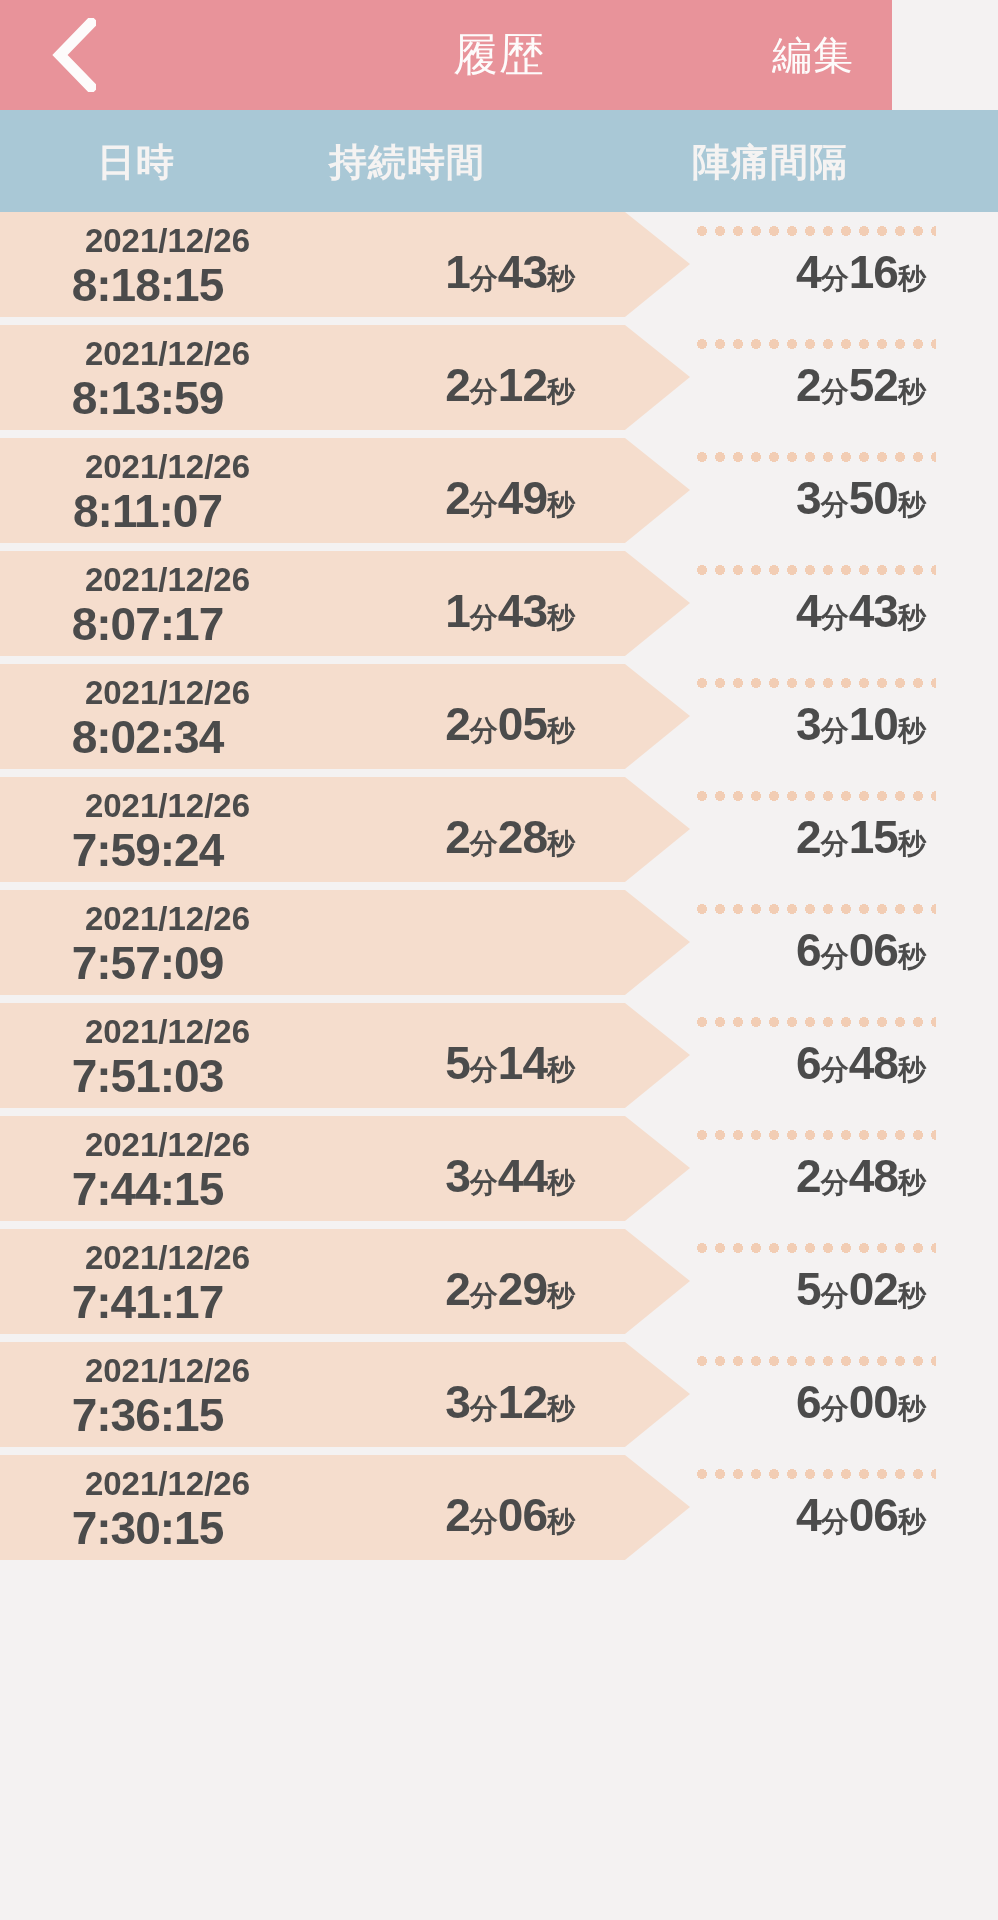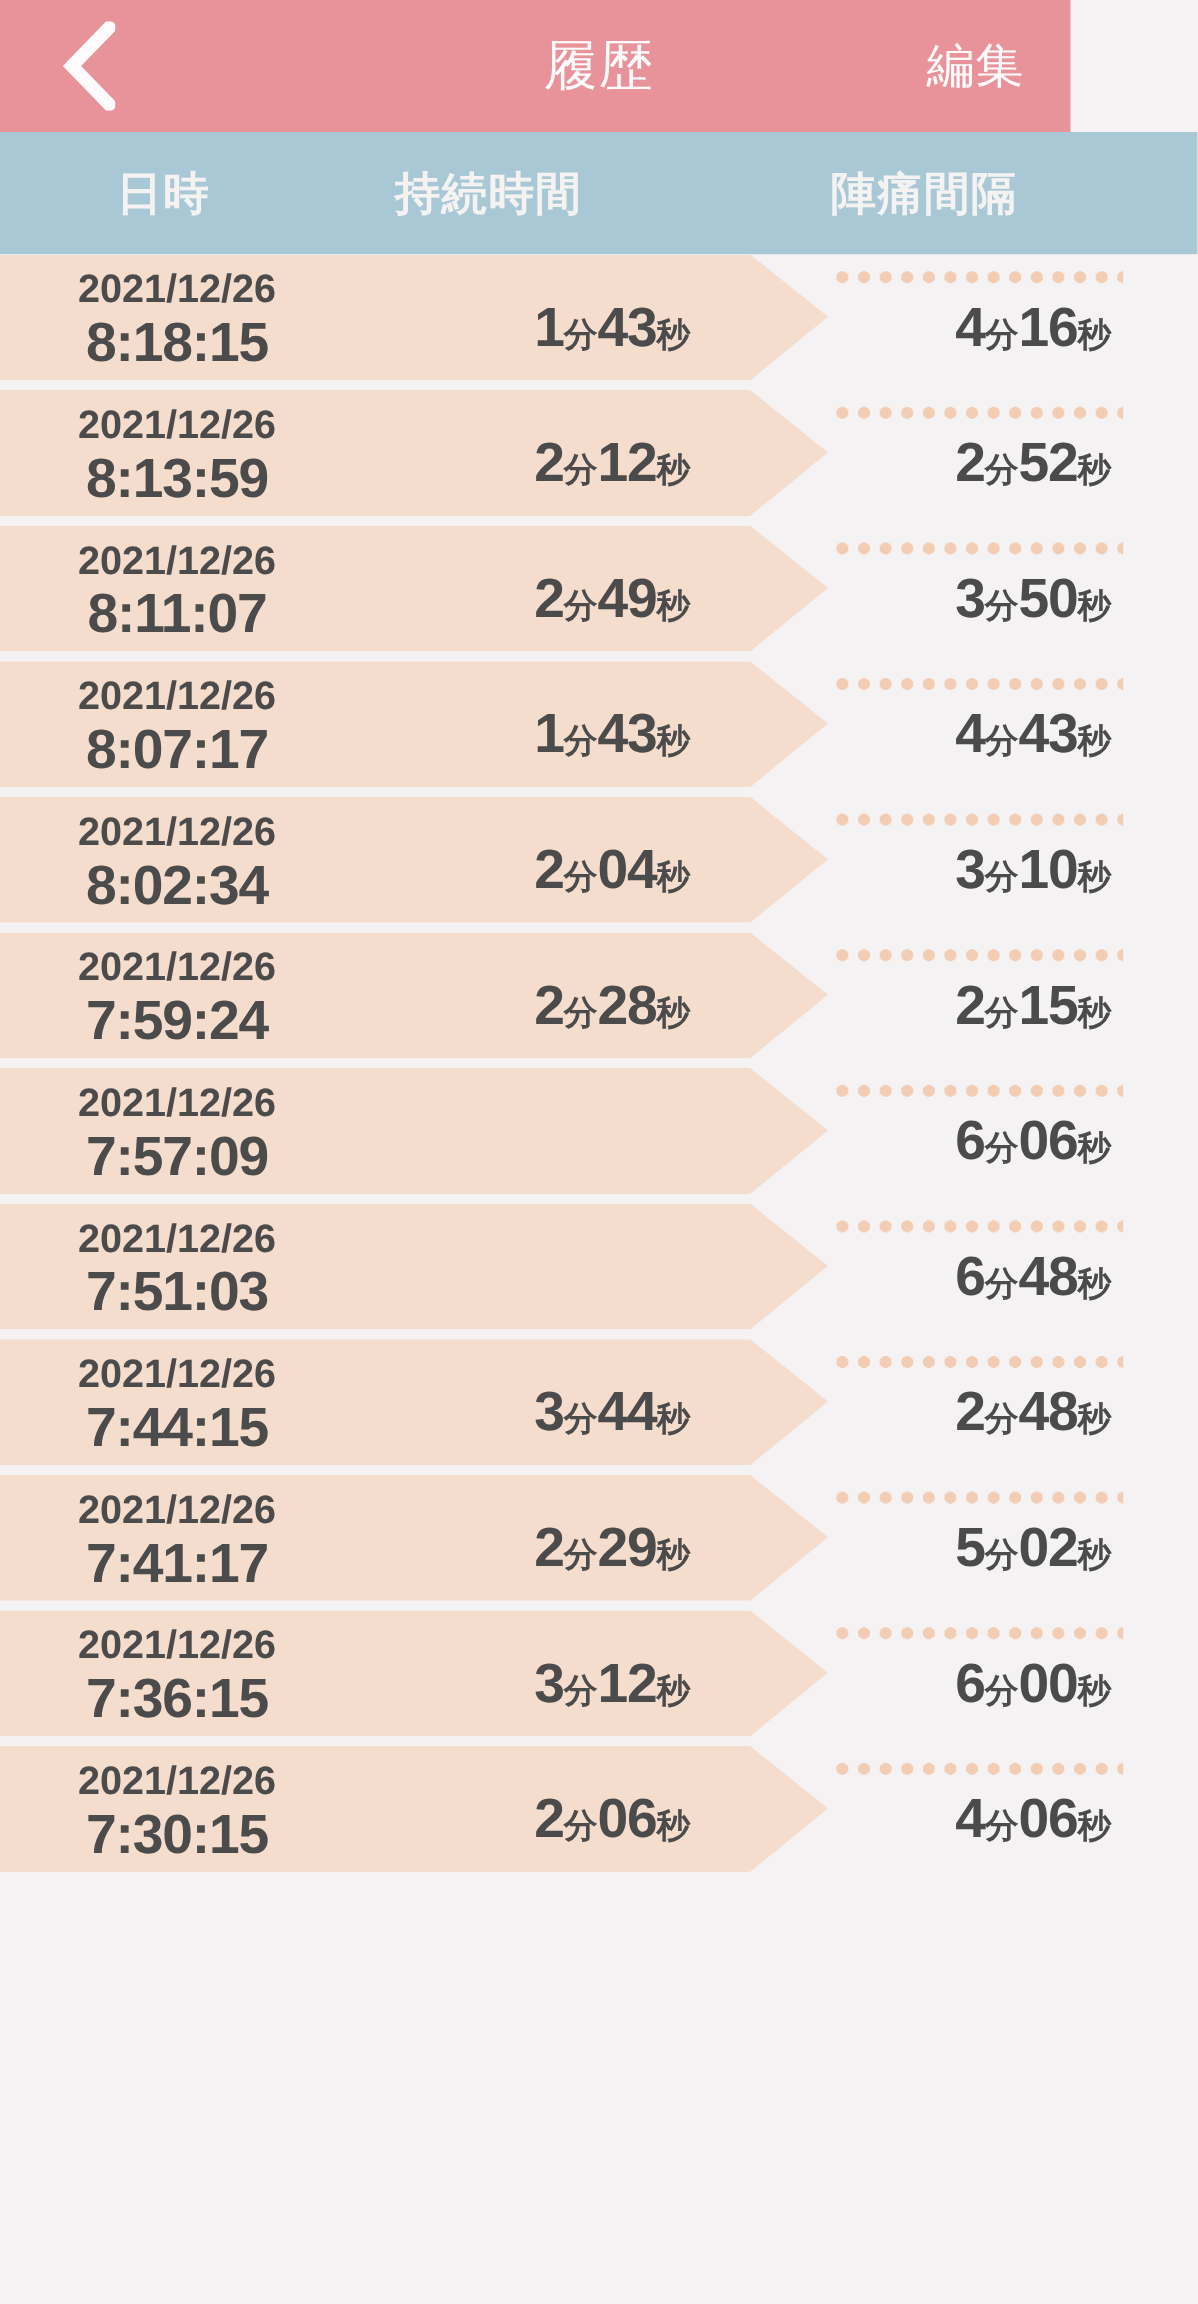--- a/index.html
+++ b/index.html
@@ -123,20 +123,21 @@
     position: absolute;
     left: 0;
     top: 10px;
     width: 295px;
     text-align: center;
     font-size: 33px;
     font-weight: 700;
     color: #4b4b4b;
     letter-spacing: 0px;
     white-space: nowrap;
+    padding-left: 20px;
   }
   .cell-time {
     position: absolute;
     left: 0;
     top: 46px;
     width: 295px;
     text-align: center;
     font-size: 46px;
     font-weight: 800;
     color: #4b4b4b;
@@ -237,21 +238,21 @@
       <div class="cell-date">2021/12/26</div>
       <div class="cell-time">8:07:17</div>
       <div class="cell-duration"><span class="num">1</span><span class="unit">分</span><span class="num">43</span><span class="unit">秒</span></div>
       <div class="cell-interval"><span class="num">4</span><span class="unit">分</span><span class="num">43</span><span class="unit">秒</span></div>
     </div>
     <div class="history-row">
       <div class="row-banner"></div>
       <div class="row-dots"></div>
       <div class="cell-date">2021/12/26</div>
       <div class="cell-time">8:02:34</div>
-      <div class="cell-duration"><span class="num">2</span><span class="unit">分</span><span class="num">04</span><span class="unit">秒</span></div>
+      <div class="cell-duration"><span class="num">2</span><span class="unit">分</span><span class="num">05</span><span class="unit">秒</span></div>
       <div class="cell-interval"><span class="num">3</span><span class="unit">分</span><span class="num">10</span><span class="unit">秒</span></div>
     </div>
     <div class="history-row">
       <div class="row-banner"></div>
       <div class="row-dots"></div>
       <div class="cell-date">2021/12/26</div>
       <div class="cell-time">7:59:24</div>
       <div class="cell-duration"><span class="num">2</span><span class="unit">分</span><span class="num">28</span><span class="unit">秒</span></div>
       <div class="cell-interval"><span class="num">2</span><span class="unit">分</span><span class="num">15</span><span class="unit">秒</span></div>
     </div>
@@ -260,20 +261,21 @@
       <div class="row-dots"></div>
       <div class="cell-date">2021/12/26</div>
       <div class="cell-time">7:57:09</div>
       <div class="cell-interval"><span class="num">6</span><span class="unit">分</span><span class="num">06</span><span class="unit">秒</span></div>
     </div>
     <div class="history-row">
       <div class="row-banner"></div>
       <div class="row-dots"></div>
       <div class="cell-date">2021/12/26</div>
       <div class="cell-time">7:51:03</div>
+      <div class="cell-duration"><span class="num">5</span><span class="unit">分</span><span class="num">14</span><span class="unit">秒</span></div>
       <div class="cell-interval"><span class="num">6</span><span class="unit">分</span><span class="num">48</span><span class="unit">秒</span></div>
     </div>
     <div class="history-row">
       <div class="row-banner"></div>
       <div class="row-dots"></div>
       <div class="cell-date">2021/12/26</div>
       <div class="cell-time">7:44:15</div>
       <div class="cell-duration"><span class="num">3</span><span class="unit">分</span><span class="num">44</span><span class="unit">秒</span></div>
       <div class="cell-interval"><span class="num">2</span><span class="unit">分</span><span class="num">48</span><span class="unit">秒</span></div>
     </div>

